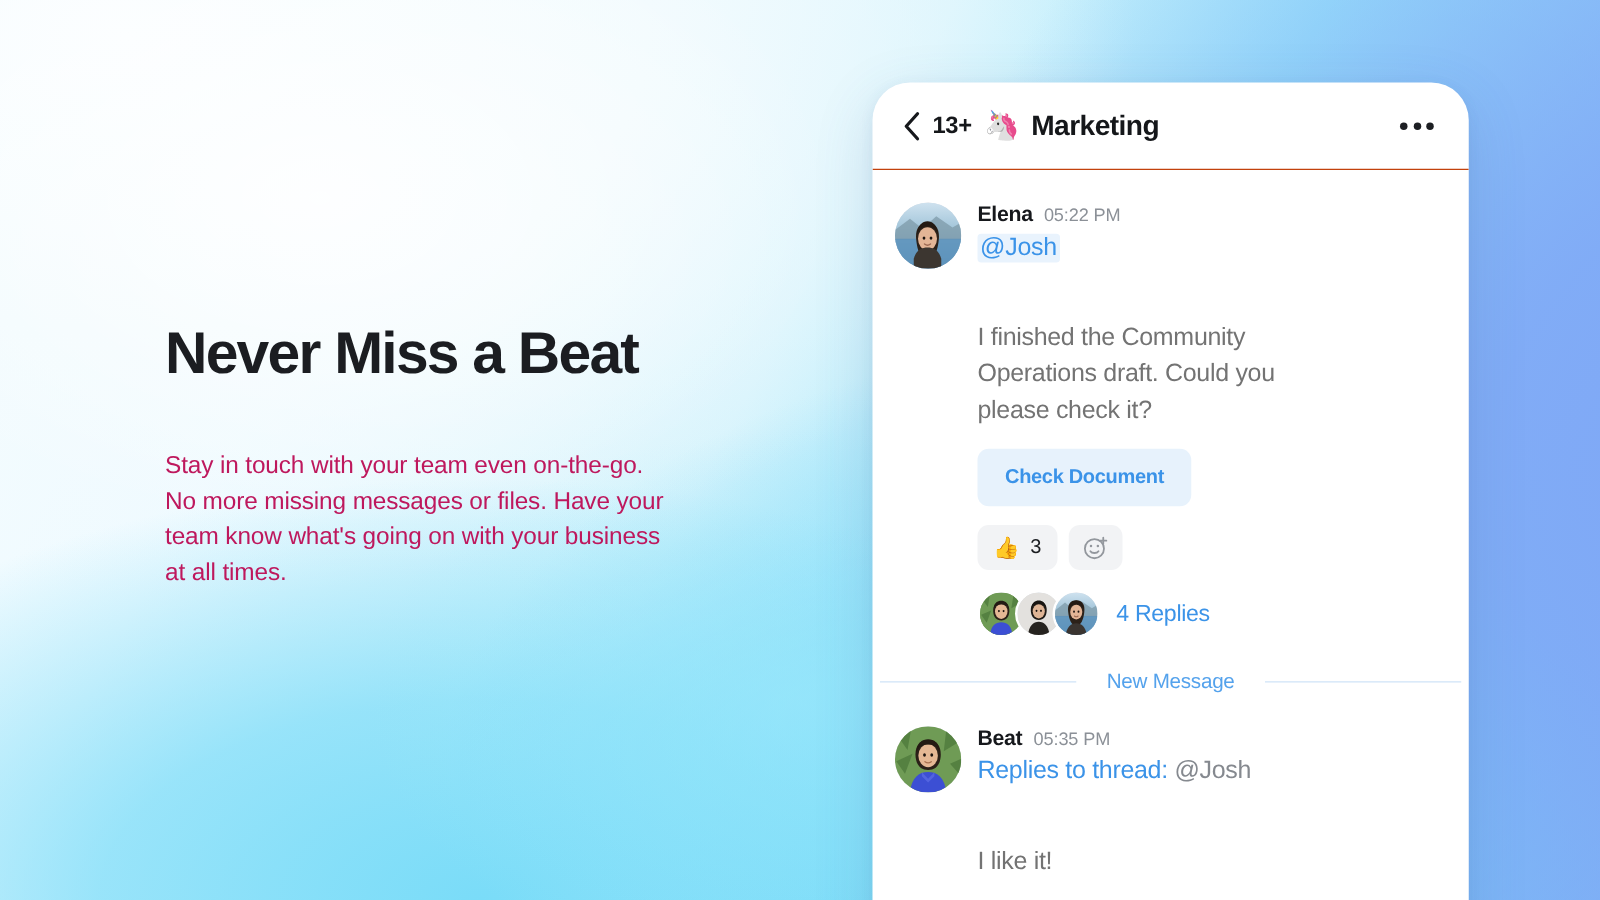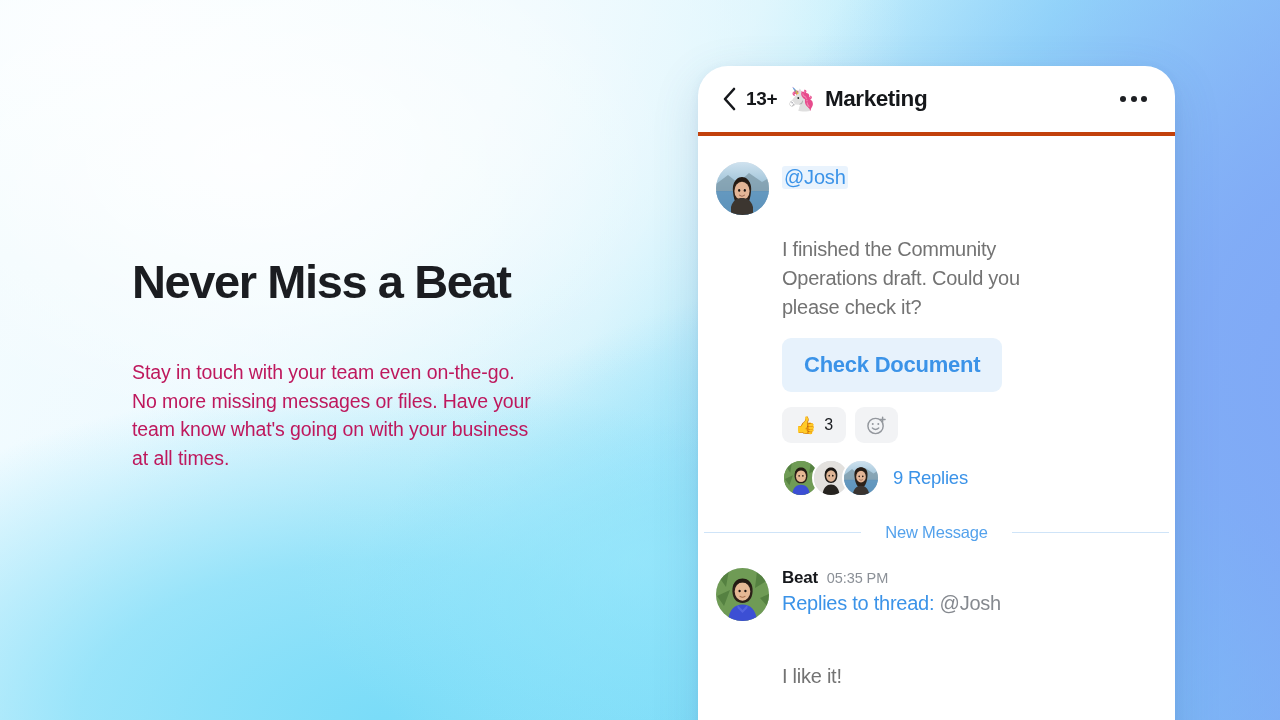--- a/index.html
+++ b/index.html
@@ -72,21 +72,21 @@
     box-shadow: 0 14px 46px rgba(60,96,150,0.17), 0 2px 10px rgba(60,96,150,0.08);
     overflow: hidden;
   }
 
   
   #phone-header {
     height: 70px;
     display: flex;
     align-items: center;
     padding: 0 28px 0 20px;
-    border-bottom: 4px solid #c2410c;
+    border-bottom: 1px solid #c2410c;
   }
   #back-chevron {
     width: 22px; height: 24px;
     display: flex; align-items: center; justify-content: center;
     cursor: pointer;
     flex: 0 0 auto;
   }
   #back-chevron svg { display: block; }
   #unread-count {
     font-size: 19px;
@@ -180,21 +180,21 @@
     max-width: 300px;
     margin-top: 44px;
   }
 
   
   #check-document {
     display: inline-block;
     margin-top: 16px;
     background: #e7f2fc;
     color: #3b93e8;
-    font-size: 22px;
+    font-size: 16px;
     font-weight: 700;
     letter-spacing: -0.25px;
     padding: 14px 22px;
     border: none;
     border-radius: 9px;
     cursor: pointer;
     font-family: "Liberation Sans", sans-serif;
   }
 
   
@@ -324,20 +324,24 @@
           <path d="M26 16 C33 16 36 22 35 30 C34 40 31 45 26 45 C21 45 18 40 17 30 C16 22 19 16 26 16Z" fill="#2c2119"></path>
           <ellipse cx="26" cy="29" rx="7.6" ry="9.2" fill="#e3b596"></ellipse>
           <path d="M17.5 26 C18 18 22 15 26 15 C30 15 34 18 34.5 26 C33 21 30 19 26 19 C22 19 19 21 17.5 26Z" fill="#241a13"></path>
           <path d="M15 45 C17 38 21 36 26 36 C31 36 35 38 37 45 L37 53 L15 53Z" fill="#3c3630"></path>
           <ellipse cx="23.2" cy="28.4" rx="1.1" ry="1.3" fill="#1c1410"></ellipse>
           <ellipse cx="28.8" cy="28.4" rx="1.1" ry="1.3" fill="#1c1410"></ellipse>
           <path d="M23.6 33.2 Q26 35.2 28.4 33.2" stroke="#9c6a53" stroke-width="1.1" fill="none" stroke-linecap="round"></path>
         </svg>
       </div>
       <div class="msg-body">
+        <div class="msg-meta">
+          <span class="msg-author">Elena</span>
+          <span class="msg-time">05:22 PM</span>
+        </div>
         <div><span class="mention">@Josh</span></div>
         <div class="msg-text">I finished the Community Operations draft. Could you please check it?</div>
 
         <button id="check-document">Check Document</button>
 
         <div id="reactions">
           <div class="reaction-pill">
             <span class="reaction-emoji">👍</span>
             <span class="reaction-count">3</span>
           </div>
@@ -393,21 +397,21 @@
                 <path d="M19 7 C24.5 7 27 11 26.2 17.5 C25.5 24.5 23 30 19 30 C15 30 12.5 24.5 11.8 17.5 C11 11 13.5 7 19 7Z" fill="#2c2119"></path>
                 <ellipse cx="19" cy="17.5" rx="5.4" ry="6.6" fill="#e3b596"></ellipse>
                 <path d="M12.4 15 C12.8 9.6 15.7 7.2 19 7.2 C22.3 7.2 25.2 9.6 25.6 15 C24.1 11.6 22 10.2 19 10.2 C16 10.2 13.9 11.6 12.4 15Z" fill="#241a13"></path>
                 <path d="M9.6 38 C10.6 30.8 14.4 27.6 19 27.6 C23.6 27.6 27.4 30.8 28.4 38Z" fill="#3a3430"></path>
                 <ellipse cx="17" cy="17.1" rx="0.85" ry="1" fill="#1c1410"></ellipse>
                 <ellipse cx="21" cy="17.1" rx="0.85" ry="1" fill="#1c1410"></ellipse>
                 <path d="M17.3 21 Q19 22.4 20.7 21" stroke="#9c6a53" stroke-width="0.9" fill="none" stroke-linecap="round"></path>
               </svg>
             </div>
           </div>
-          <span id="replies-label">9 Replies</span>
+          <span id="replies-label">4 Replies</span>
         </div>
       </div>
     </div>
 
     <div id="new-message-divider">
       <div class="rule"></div>
       <span id="new-message-label">New Message</span>
       <div class="rule"></div>
     </div>
 

